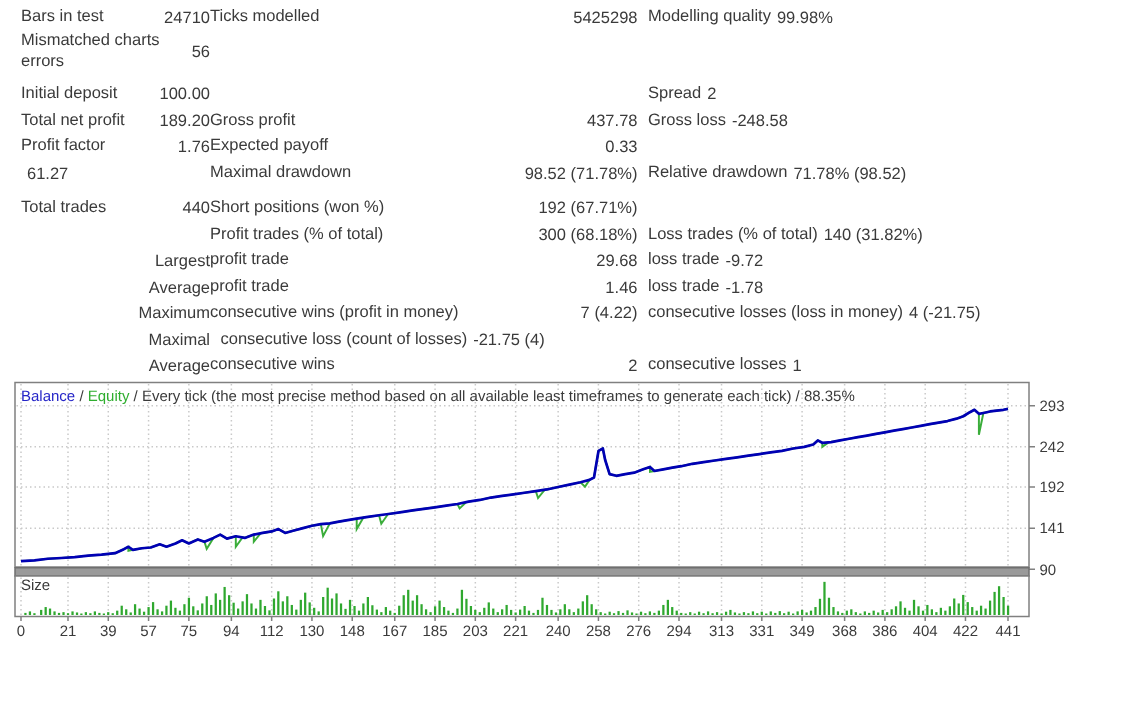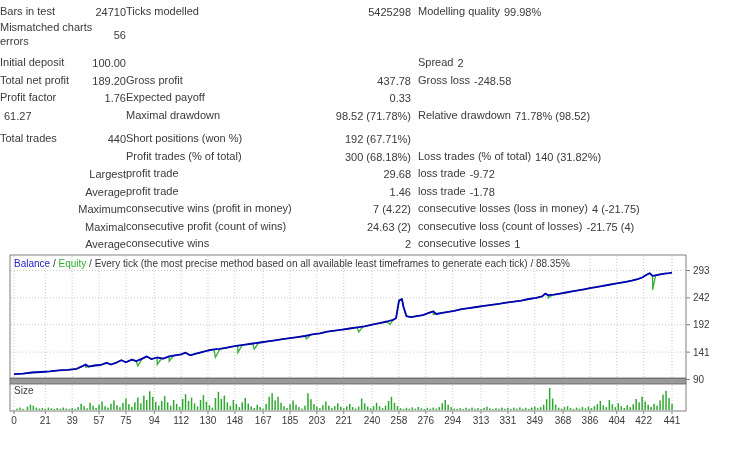--- a/index.html
+++ b/index.html
@@ -2,21 +2,21 @@
 <html><head>
 <meta charset="utf-8">
 <style>
   * { margin:0; padding:0; box-sizing:border-box; }
   html,body { width:752px; height:469px; background:#ffffff; overflow:hidden;
               font-family:"Liberation Sans", sans-serif; color:#3a3a3a; }
   #stats { position:absolute; top:3px; left:0; width:752px; }
   .row { display:flex; align-items:center; height:17.5px; font-size:11px; }
   .row.wrap { height:28px; }
   .row.gap { height:6px; }
-  .g1 { width:126px; display:flex; justify-content:space-between; align-items:center; }
+  .g1 { margin-left:14px; width:126px; display:flex; justify-content:space-between; align-items:center; }
   .g2 { width:285px; display:flex; justify-content:space-between; align-items:center; }
   .g3 { margin-left:7px;  width:279px; display:flex; align-items:center; }
   .lbl { text-align:left; line-height:1.25; }
   .val { text-align:right; white-space:nowrap; padding-left:4px; }
   .wrap .g1 .lbl { width:94px; }
   #chart { position:absolute; top:252px; left:0; }
   svg text { font-family:"Liberation Sans", sans-serif; }
 </style>
 </head>
 <body>
@@ -170,24 +170,20 @@
     </div>
     <div class="g3">
       <span class="lbl">consecutive losses (loss in money)</span>
       <span class="val">4 (-21.75)</span>
     </div>
   </div>
     <div class="row">
     <div class="g1">
       <span class="lbl"></span>
       <span class="val">Maximal</span>
-    </div>
-    <div class="g2">
-      <span class="lbl">consecutive profit (count of wins)</span>
-      <span class="val">24.63 (2)</span>
     </div>
     <div class="g3">
       <span class="lbl">consecutive loss (count of losses)</span>
       <span class="val">-21.75 (4)</span>
     </div>
   </div>
     <div class="row">
     <div class="g1">
       <span class="lbl"></span>
       <span class="val">Average</span>

